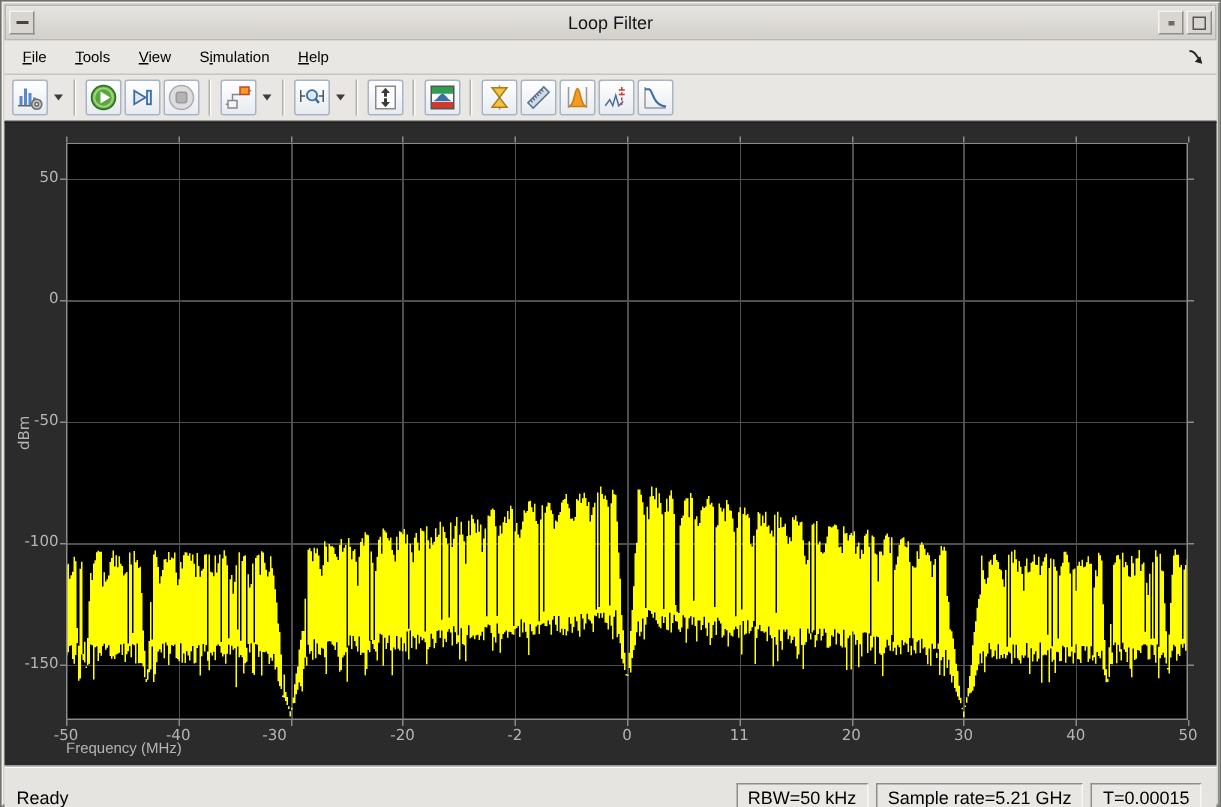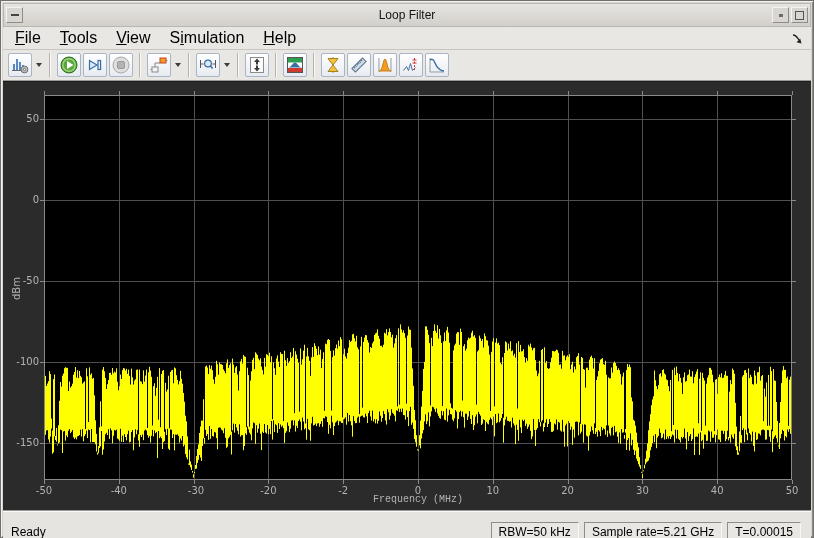--- a/index.html
+++ b/index.html
@@ -13,42 +13,42 @@
 .title{position:absolute;left:0;right:0;text-align:center;font-size:12px;color:#141414}
 .winbtn{width:17px;height:16px;background:#d9d6d2;border:1px solid;z-index:2;
   border-color:#f6f4f1 #8f8d8a #8f8d8a #f6f4f1;display:flex;align-items:center;justify-content:center}
 .winbtns{margin-left:auto;display:flex;gap:2px}
 .dash{width:8px;height:2px;background:#444}
 .dot{width:4px;height:3px;background:#6b6b6b}
 .sq{width:9px;height:9px;border:1px solid #555}
 
 .menubar{height:23px;background:#e9e7e4;display:flex;align-items:center;gap:19px;
   padding:0 12px;border-bottom:1px solid #c8c5c0;position:relative}
-.menu-item{font-size:16px;color:#000;cursor:default}
+.menu-item{font-size:10px;color:#000;cursor:default}
 .u{text-decoration:underline}
 .dock{position:absolute;right:8px;top:4px}
 
 .toolbar{height:31px;background:#e9e7e4;display:flex;align-items:center;padding:0 4px;
   border-bottom:1px solid #9c9a96}
 .tbtn{width:24px;height:24px;border:1px solid #a9b4c4;border-radius:2px;margin:0 1px;
   background:linear-gradient(#ffffff,#e7ebf1);display:flex;align-items:center;justify-content:center;padding:0}
 .tbtn svg{display:block}
 .dd{margin:0 2px 0 3px;width:0;height:0;border-left:3px solid transparent;border-right:3px solid transparent;
   border-top:4px solid #3c3c3c}
 .tgroup{display:flex;align-items:center}
 .sep{width:2px;height:24px;border-left:1px solid #b3b1ad;border-right:1px solid #fbfaf8;margin:0 5px}
 
 .plot-panel{position:relative;height:429px;background:#2b2b2b;border-top:1px solid #1c1c1c;overflow:hidden}
 .plot-area{position:absolute;left:41px;top:13px;background:#000}
 .xtick,.ytick{position:absolute;font-size:10px;font-family:"DejaVu Sans",sans-serif;color:#b4b4b4}
 .xtick{width:34px;text-align:center}
 .ytick{width:36px;text-align:right}
 .tickmark{position:absolute;background:#9a9a9a}
-.xlabel{position:absolute;left:41px;width:748px;top:412px;text-align:center;font-size:10px;
-  font-family:Liberation Mono, monospace;color:#b4b4b4}
+.xlabel{position:absolute;left:41px;width:748px;top:412px;font-size:10px;
+  font-family:Liberation Sans, sans-serif;color:#b4b4b4}
 .ylabel{position:absolute;left:8px;top:218px;transform:rotate(-90deg);transform-origin:0 0;
   font-size:10px;font-family:"DejaVu Sans",sans-serif;color:#b4b4b4}
 
 .statusbar{height:43px;background:#e6e4e1;border-top:1px solid #9a9896;box-shadow:inset 0 1px 0 #fbfaf8;
   display:flex;align-items:center;padding:0 10px 0 8px}
 .status-left{font-size:12px;color:#000;flex:1}
 .spanel{border:1px solid;border-color:#8f8d8a #f7f6f4 #f7f6f4 #8f8d8a;background:#e9e7e4;
   padding:2px 7px;font-size:12px;color:#000;margin-left:5px;white-space:nowrap}
 </style>
 </head>
@@ -206,33 +206,33 @@
         <rect x="0.5" y="0.5" width="747" height="384" stroke="#8a8a8a" fill="none"></rect>
       </svg>
     <div class="xlabel">Frequency (MHz)</div>
     <div class="ylabel">dBm</div>
   <div class="xtick" style="color: rgb(180, 180, 180); left: 24px; top: 403px;">-50</div>
       <div class="tickmark" style="background: rgb(138, 138, 138); left: 41px; top: 398px; width: 1px; height: 4px;"></div>
       <div class="tickmark" style="background: rgb(138, 138, 138); left: 41px; top: 9px; width: 1px; height: 4px;"></div>
       <div class="xtick" style="color: rgb(180, 180, 180); left: 98.8px; top: 403px;">-40</div>
       <div class="tickmark" style="background: rgb(138, 138, 138); left: 116px; top: 398px; width: 1px; height: 4px;"></div>
       <div class="tickmark" style="background: rgb(138, 138, 138); left: 116px; top: 9px; width: 1px; height: 4px;"></div>
-      <div class="xtick" style="color: rgb(180, 180, 180); left: 176px; top: 403px;">-30</div>
+      <div class="xtick" style="color: rgb(180, 180, 180); left: 163px; top: 403px;">-30</div>
       <div class="tickmark" style="background: rgb(138, 138, 138); left: 191px; top: 398px; width: 1px; height: 4px;"></div>
       <div class="tickmark" style="background: rgb(138, 138, 138); left: 191px; top: 9px; width: 1px; height: 4px;"></div>
       <div class="xtick" style="color: rgb(180, 180, 180); left: 248.4px; top: 403px;">-20</div>
       <div class="tickmark" style="background: rgb(138, 138, 138); left: 265px; top: 398px; width: 1px; height: 4px;"></div>
       <div class="tickmark" style="background: rgb(138, 138, 138); left: 265px; top: 9px; width: 1px; height: 4px;"></div>
       <div class="xtick" style="color: rgb(180, 180, 180); left: 323.2px; top: 403px;">-2</div>
       <div class="tickmark" style="background: rgb(138, 138, 138); left: 340px; top: 398px; width: 1px; height: 4px;"></div>
       <div class="tickmark" style="background: rgb(138, 138, 138); left: 340px; top: 9px; width: 1px; height: 4px;"></div>
       <div class="xtick" style="color: rgb(180, 180, 180); left: 398px; top: 403px;">0</div>
       <div class="tickmark" style="background: rgb(138, 138, 138); left: 415px; top: 398px; width: 1px; height: 4px;"></div>
       <div class="tickmark" style="background: rgb(138, 138, 138); left: 415px; top: 9px; width: 1px; height: 4px;"></div>
-      <div class="xtick" style="color: rgb(180, 180, 180); left: 472.8px; top: 403px;">10</div>
+      <div class="xtick" style="color: rgb(180, 180, 180); left: 472.8px; top: 403px;">11</div>
       <div class="tickmark" style="background: rgb(138, 138, 138); left: 490px; top: 398px; width: 1px; height: 4px;"></div>
       <div class="tickmark" style="background: rgb(138, 138, 138); left: 490px; top: 9px; width: 1px; height: 4px;"></div>
       <div class="xtick" style="color: rgb(180, 180, 180); left: 547.6px; top: 403px;">20</div>
       <div class="tickmark" style="background: rgb(138, 138, 138); left: 565px; top: 398px; width: 1px; height: 4px;"></div>
       <div class="tickmark" style="background: rgb(138, 138, 138); left: 565px; top: 9px; width: 1px; height: 4px;"></div>
       <div class="xtick" style="color: rgb(180, 180, 180); left: 622.4px; top: 403px;">30</div>
       <div class="tickmark" style="background: rgb(138, 138, 138); left: 639px; top: 398px; width: 1px; height: 4px;"></div>
       <div class="tickmark" style="background: rgb(138, 138, 138); left: 639px; top: 9px; width: 1px; height: 4px;"></div>
       <div class="xtick" style="color: rgb(180, 180, 180); left: 697.2px; top: 403px;">40</div>
       <div class="tickmark" style="background: rgb(138, 138, 138); left: 714px; top: 398px; width: 1px; height: 4px;"></div>

